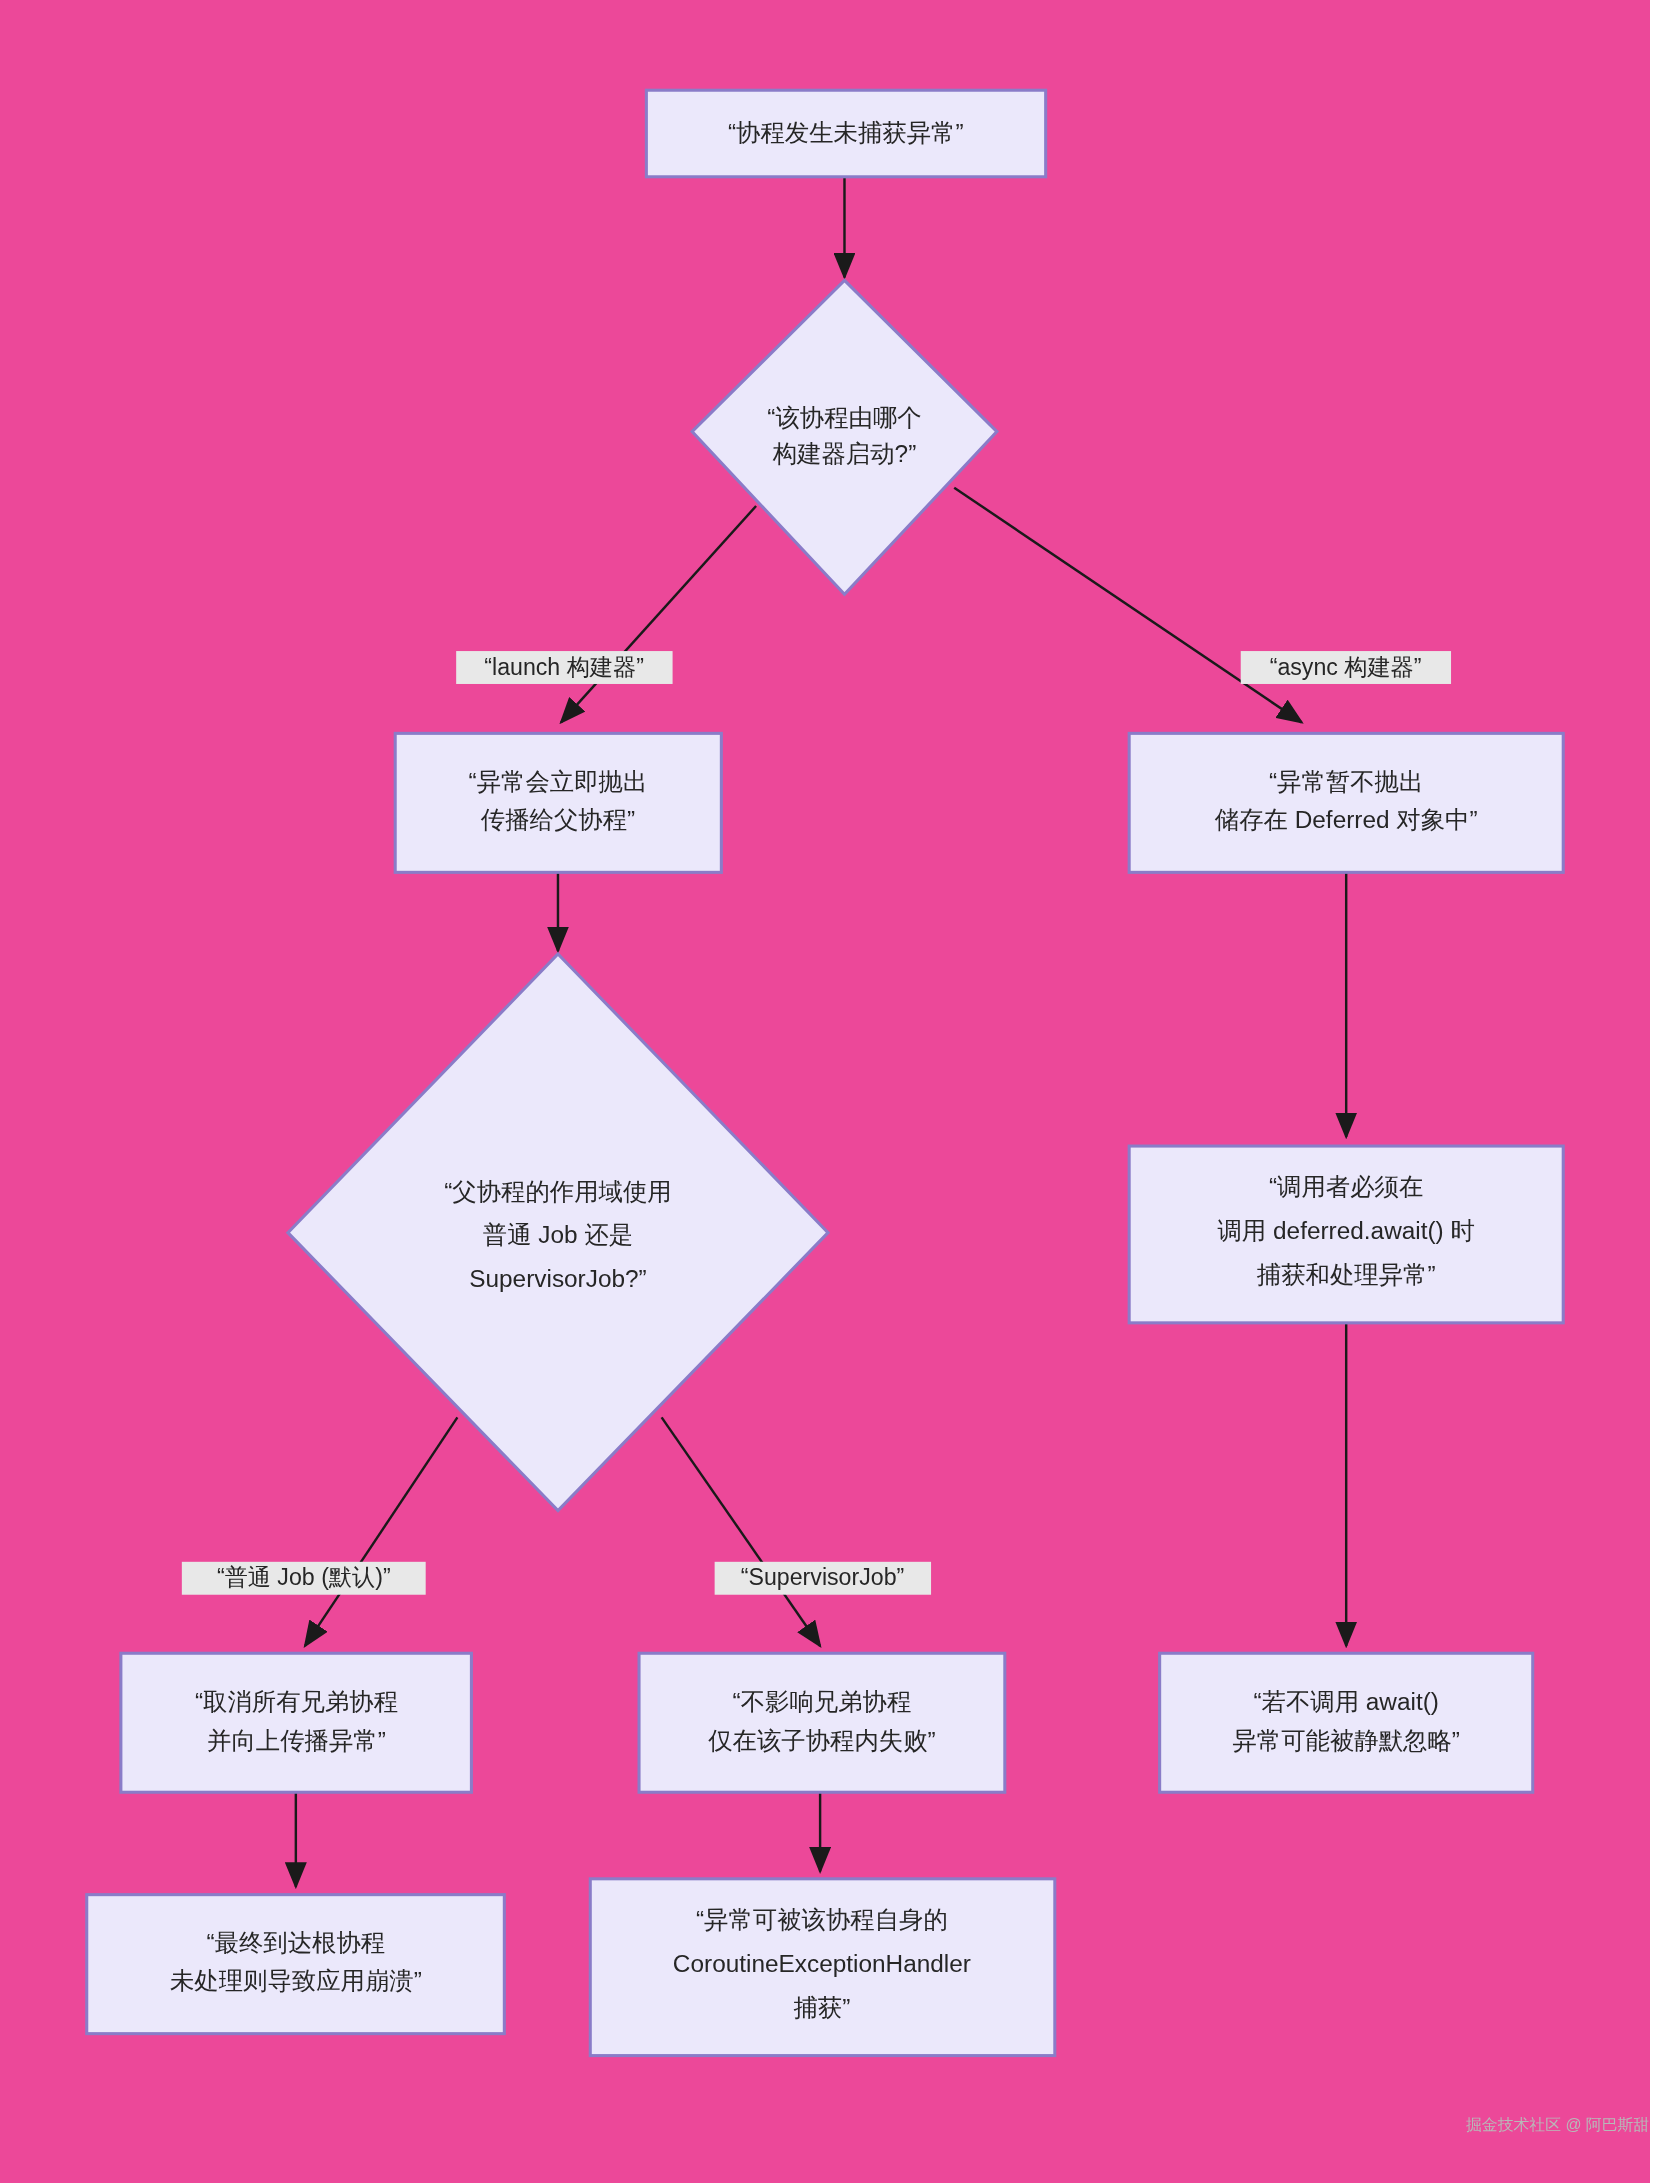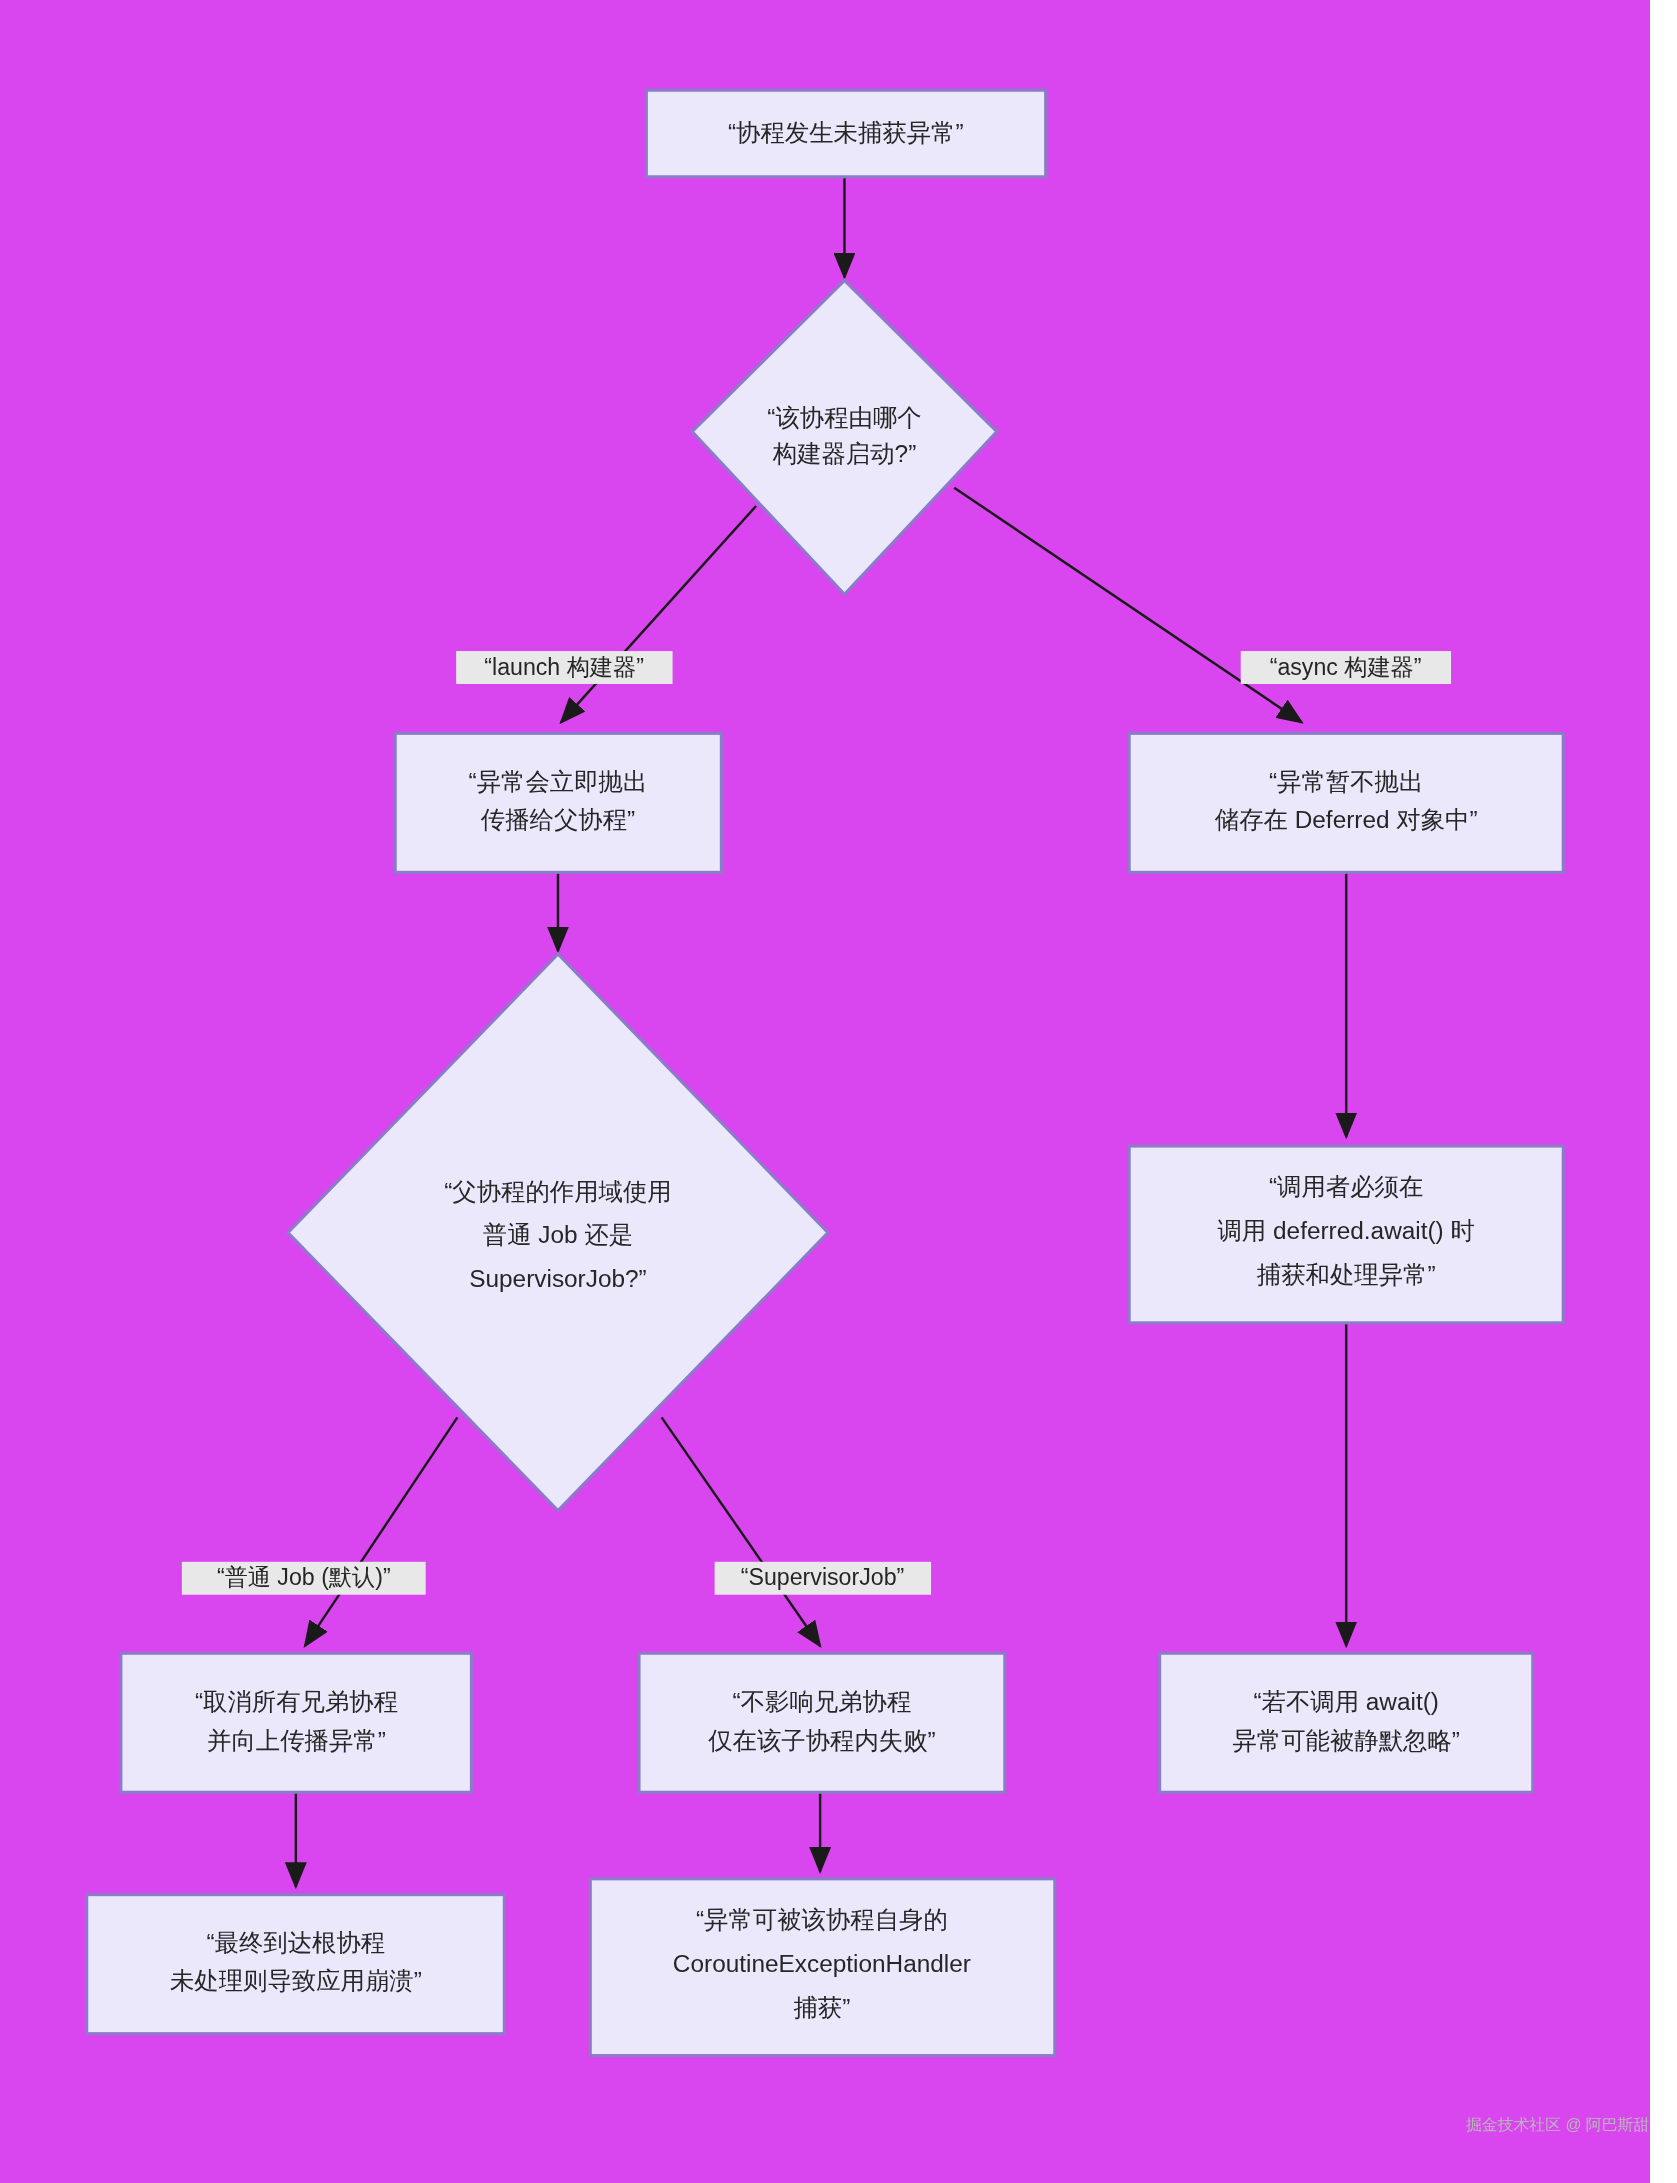--- a/index.html
+++ b/index.html
@@ -10,21 +10,21 @@
   body {
     width: 1678px;
     height: 2183px;
     font-family: "Liberation Sans", "DejaVu Sans", sans-serif;
     overflow: hidden;
   }
   #flow-root {
     position: relative;
     width: 1650px;
     height: 2183px;
-    background: #d946ef;
+    background: #ec4899;
   }
   svg#flow-svg {
     position: absolute;
     top: 0; left: 0;
     width: 1678px;
     height: 2183px;
     display: block;
   }
   .node-text {
     font-family: "Liberation Sans", "DejaVu Sans", sans-serif;

